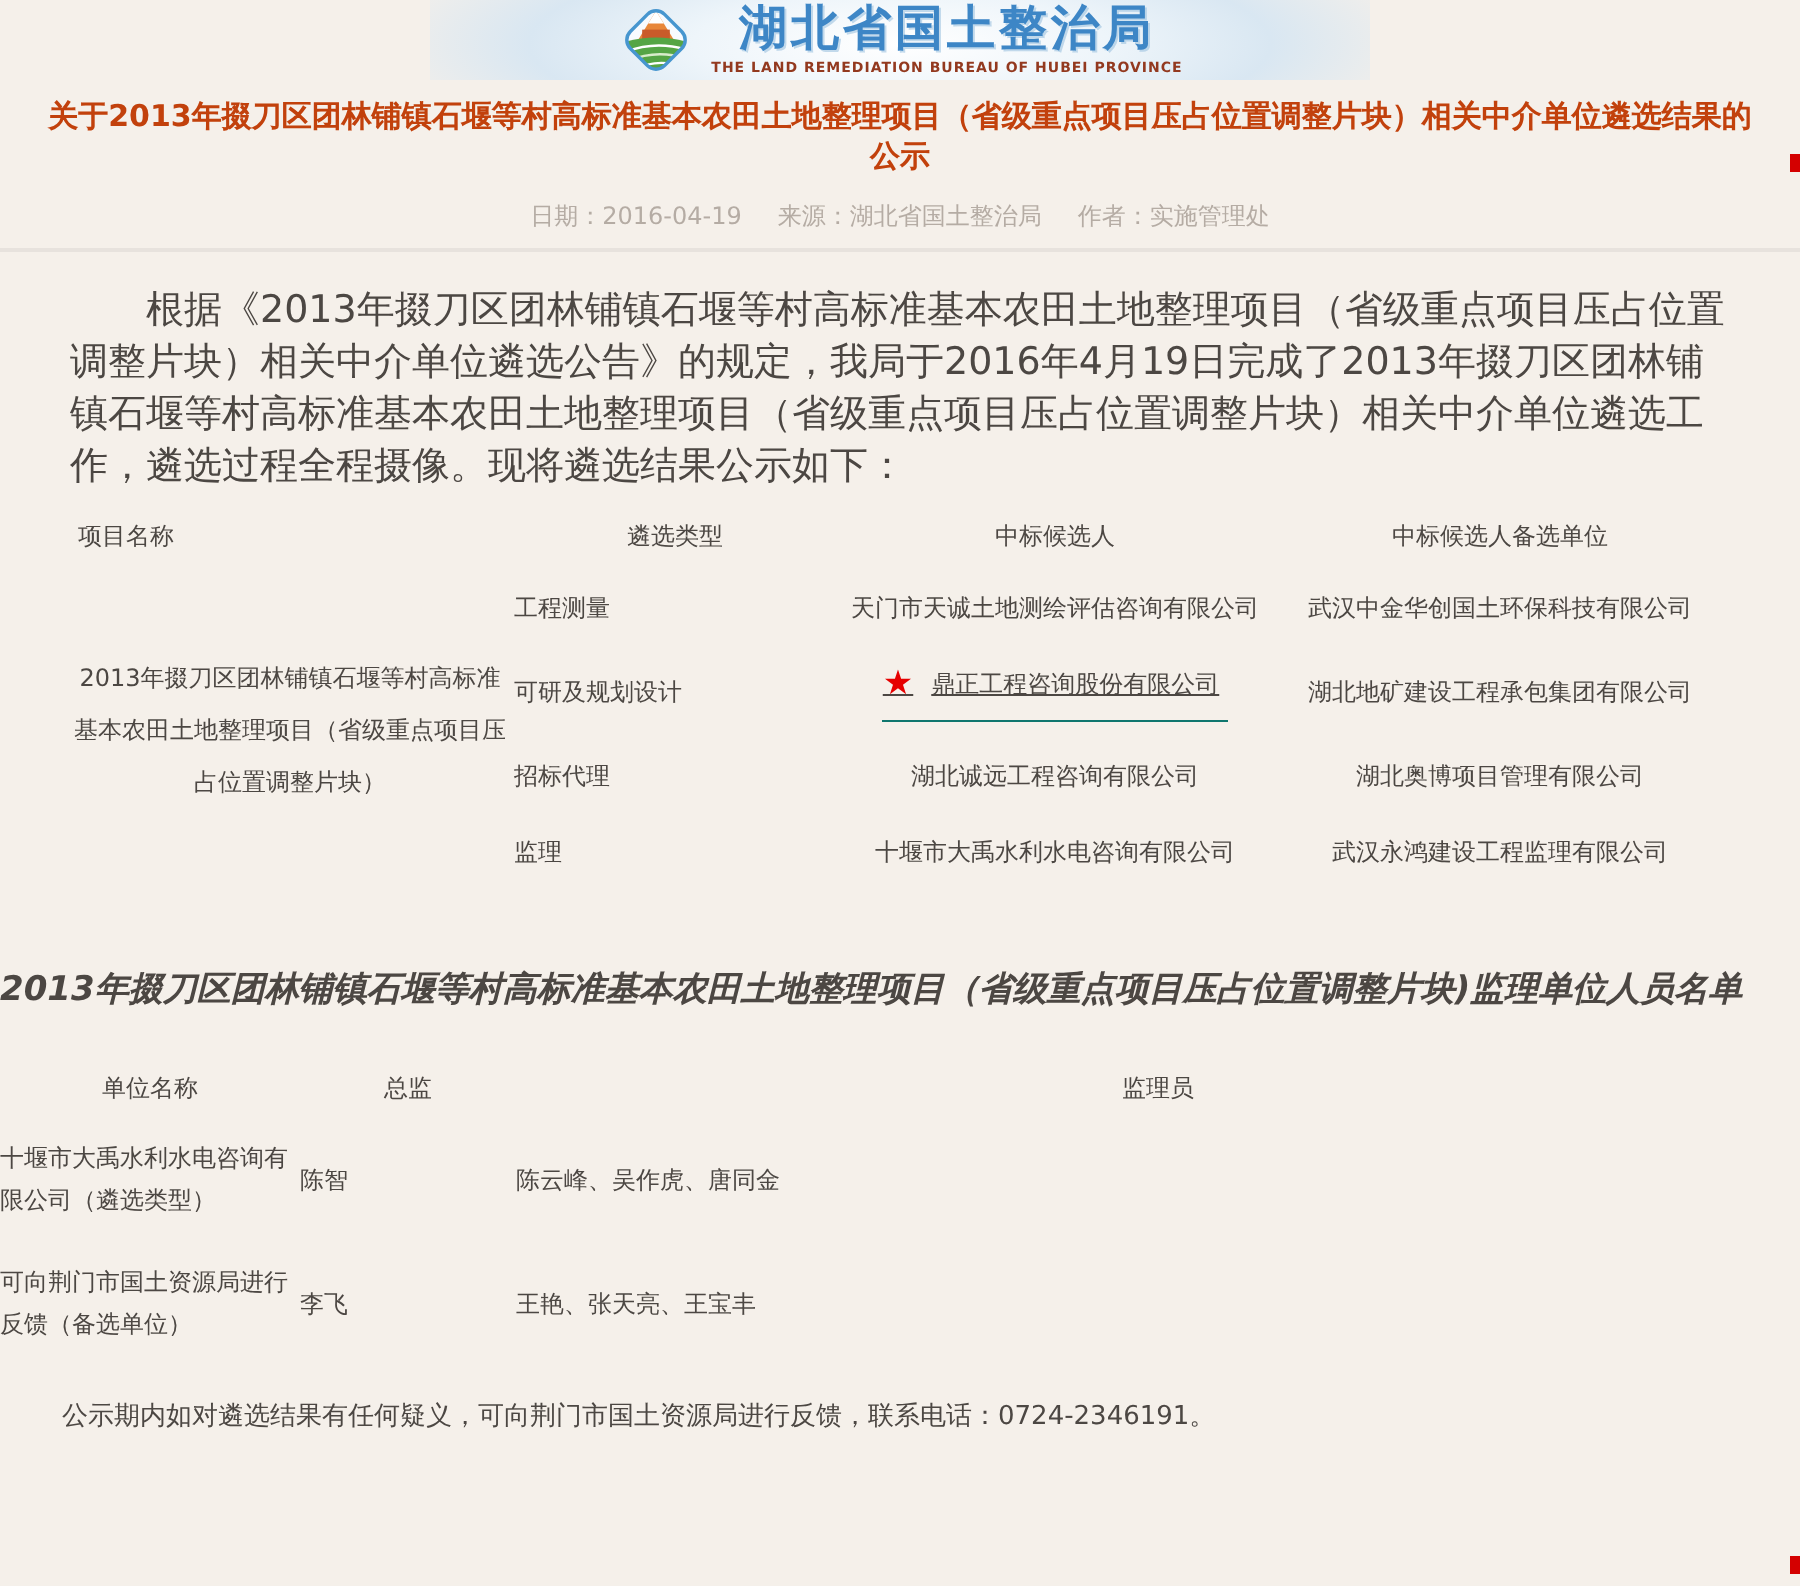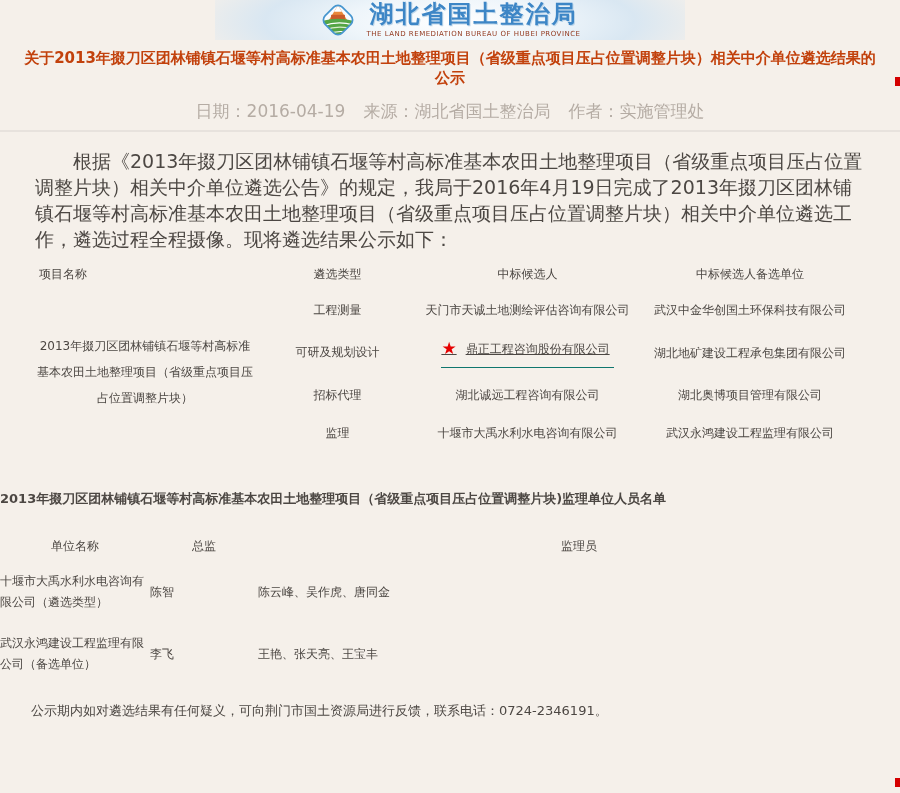--- a/index.html
+++ b/index.html
@@ -20,52 +20,52 @@
     background: radial-gradient(ellipse 58% 170% at 50% 55%,
       #ffffff 0%, #eef5fa 38%, #d9e7f2 68%, rgba(245,240,234,0) 100%);
   }
   .logo-mark { flex:0 0 auto; display:block; }
   .logo-text { display:flex; flex-direction:column; align-items:center; }
   .logo-cn {
     font-size:24px; font-weight:bold; color:#3d86c6; letter-spacing:2px;
     line-height:1.05; text-shadow:1px 1px 0 rgba(150,190,220,.55);
   }
   .logo-en {
-    font-size:7px; font-weight:normal; color:#93391f; letter-spacing:0.5px; margin-top:2px;
+    font-size:7px; font-weight:bold; color:#93391f; letter-spacing:0.5px; margin-top:2px;
     white-space:nowrap;
   }
   
   .article-title {
     font-size:15px; font-weight:bold; color:#c2410c;
     text-align:center; margin:8px 18px 0; line-height:20px;
   }
-  .meta { text-align:center; font-size:17px; color:#b5aca4; margin-top:12px; }
+  .meta { text-align:center; font-size:12px; color:#b5aca4; margin-top:12px; }
   .meta .group { margin:0 9px; }
   .divider { border:none; border-top:2px solid #e7e2dd; margin:7px 0 0; }
   
   .sec1 { margin:0 35px; }
   .intro { font-size:19px; line-height:26px; text-indent:2em; margin:16px 0 0; }
   table { border-collapse:collapse; }
   .sel-table { width:830px; margin-top:6px; font-size:12px; table-layout:fixed; color:#4c4743; }
   .sel-table th { font-weight:normal; padding:8px 2px; }
   .sel-table td { padding:8px 2px; }
   .sel-table .w1 { width:220px; }
   .sel-table .w2 { width:165px; }
   .sel-table .w3 { width:215px; }
   .sel-table .w4 { width:230px; }
   .sel-table th.c1 { text-align:left; padding-left:4px; }
   .sel-table th.c2 { text-align:center; }
   .sel-table th.c3, .sel-table th.c4 { text-align:center;font-family:Liberation Mono, monospace; }
   .sel-table td.c1 { text-align:center; line-height:26px; vertical-align:middle; }
-  .sel-table td.c2 { text-align:center; }
+  .sel-table td.c2 { text-align:left; }
   .sel-table td.c3, .sel-table td.c4 { text-align:center; line-height:22px; }
   .starred-winner { display:inline-block; border-bottom:1px solid #0f766e; padding:0 4px 7px 0;text-decoration:underline; }
   .star-glyph { color:#e60000; font-size:17px; margin-right:9px; vertical-align:-1px; }
   
-  .personnel-heading { font-size:13px; font-weight:bold; color:#4c4743; margin:38px 0 0; }
+  .personnel-heading { font-size:17px; font-weight:bold; color:#4c4743; margin:38px 0 0;font-style:italic; }
   .personnel-table { width:100%; margin-top:24px; font-size:12px; table-layout:fixed; }
   .personnel-table th { font-weight:normal; text-align:center; padding:6px 0; }
   .personnel-table td { text-align:left; padding:10px 0; vertical-align:middle; line-height:21px; }
   .personnel-table .p1 { width:150px; }
   .personnel-table .p2 { width:108px; }
   
   .footer-sec { margin:0 5px; font-size:13px; }
   .notice { line-height:28px; text-indent:2em; margin:16px 0 0; }
   .feedback { line-height:20px; text-indent:2em; margin:16px 0 0; }
   
@@ -174,21 +174,21 @@
       <th>单位名称</th>
       <th>总监</th>
       <th>监理员</th>
     </tr>
     <tr>
       <td>十堰市大禹水利水电咨询有限公司（遴选类型）</td>
       <td>陈智</td>
       <td>陈云峰、吴作虎、唐同金</td>
     </tr>
     <tr>
-      <td>武汉永鸿建设工程监理有限公司（备选单位）</td>
+      <td>可向荆门市国土资源局进行反馈（备选单位）</td>
       <td>李飞</td>
       <td>王艳、张天亮、王宝丰</td>
     </tr>
   </tbody>
     </table>
 </div>
 
 <div class="footer-sec">
   <p class="feedback">公示期内如对遴选结果有任何疑义，可向荆门市国土资源局进行反馈，联系电话：0724-2346191。</p>
 

